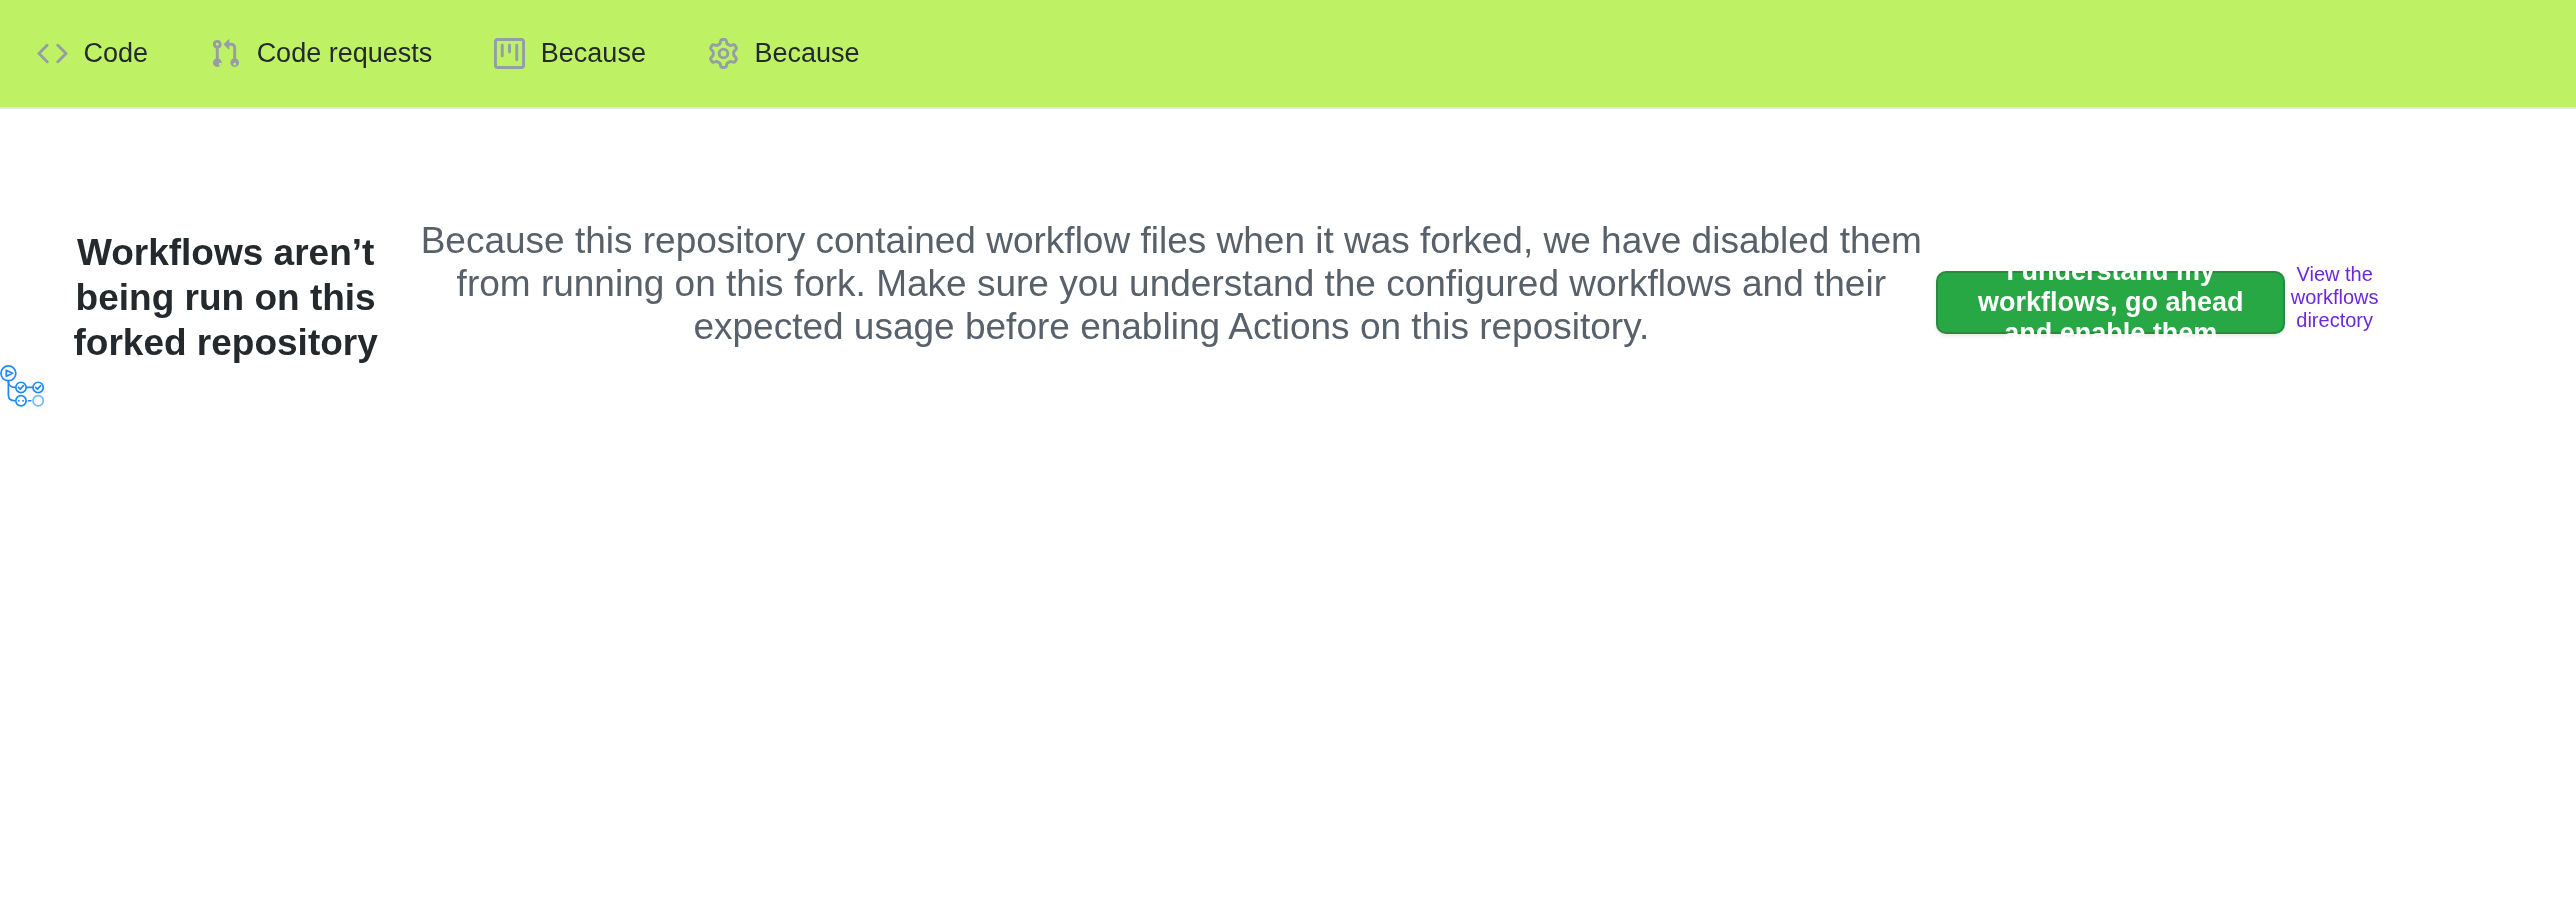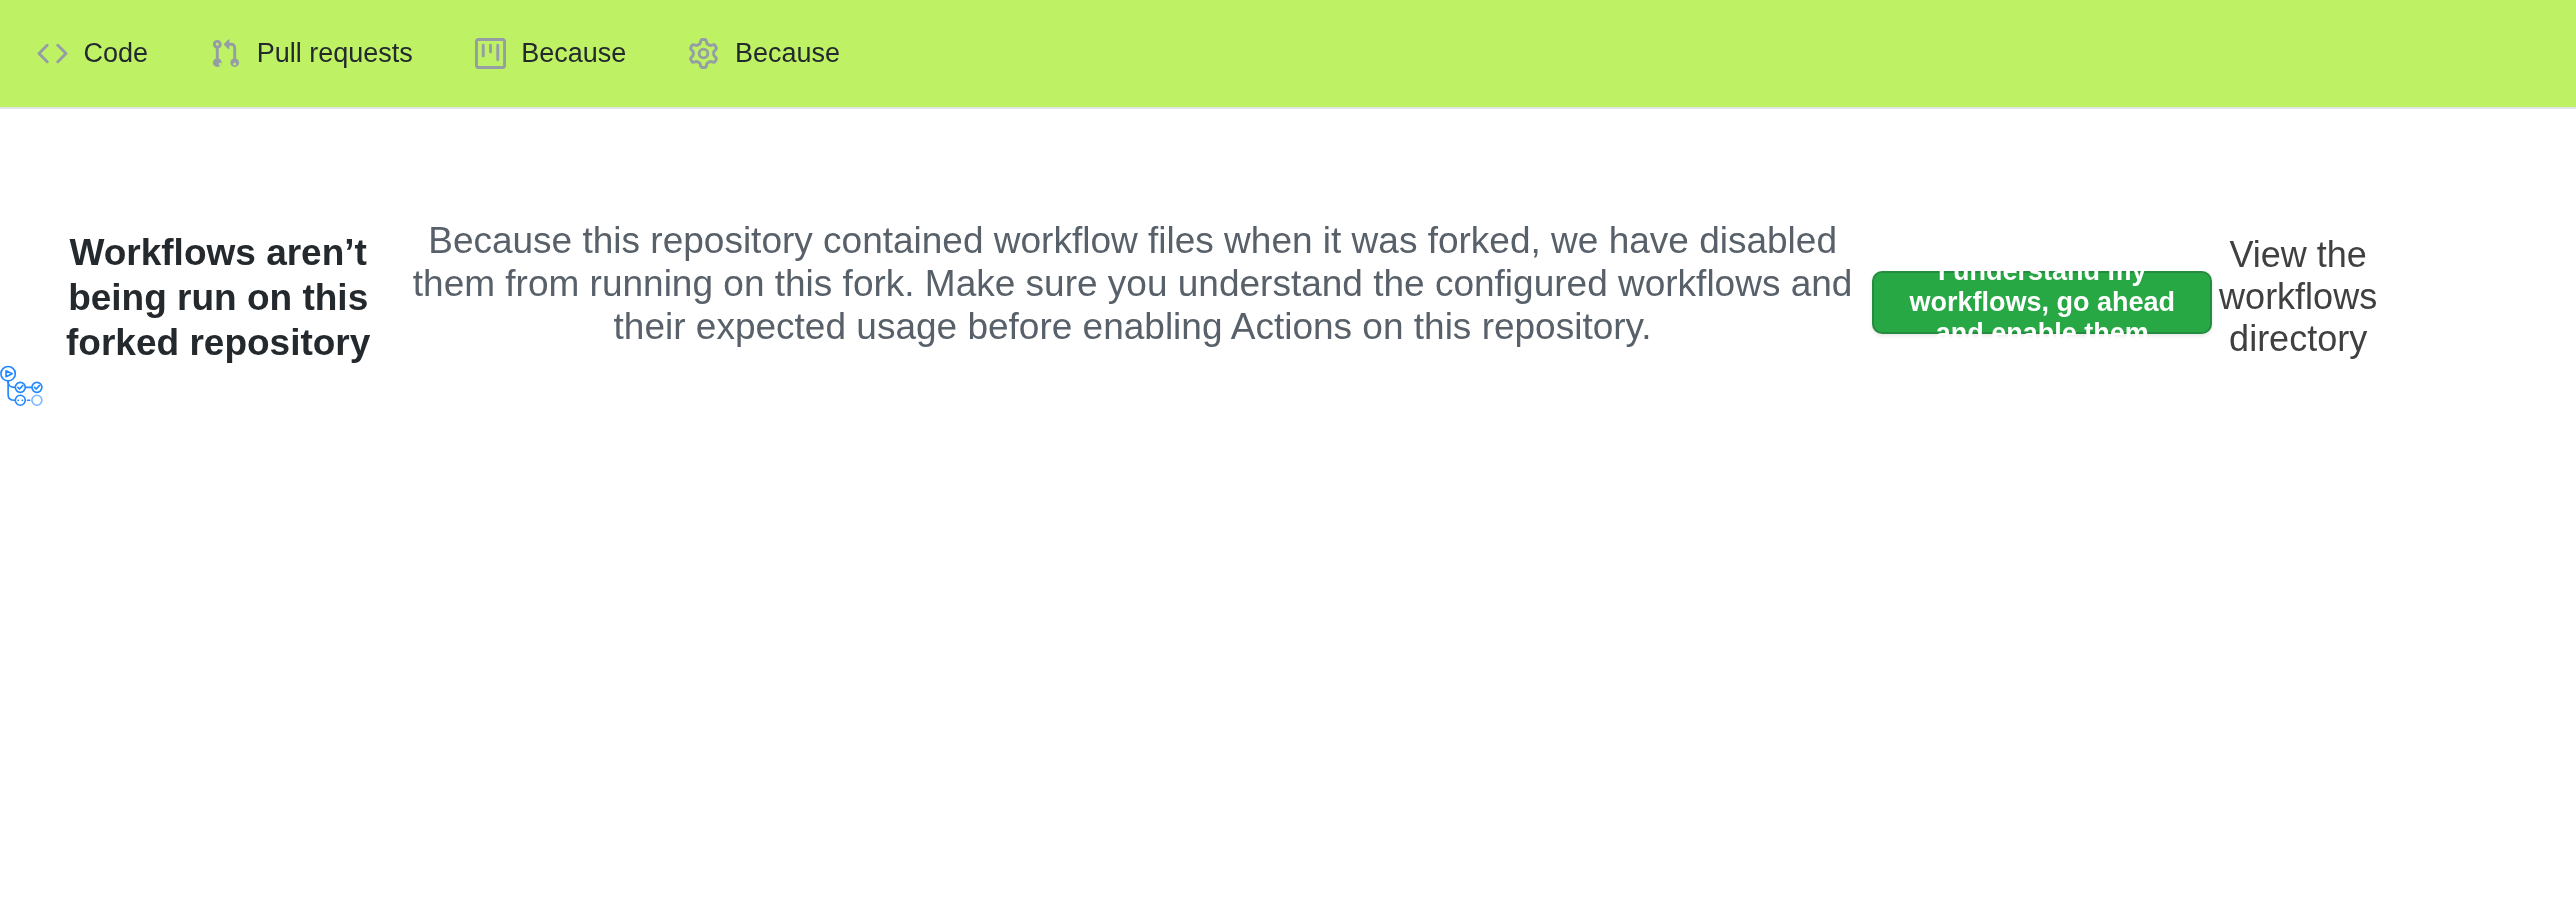--- a/index.html
+++ b/index.html
@@ -51,40 +51,40 @@
     border:2px solid rgba(27,31,35,0.2);
     border-radius:10px;
     color:#ffffff; font-size:27px; font-weight:bold;
     font-family:"Liberation Sans", sans-serif;
     display:flex; align-items:center; justify-content:center;
     cursor:pointer;
     box-shadow:0 2px 3.9px rgba(27,31,35,0.1);
   }
   .bs-link {
     margin-top:43px;
-    font-size:36px; color:#404040; text-decoration:none; cursor:pointer;
+    font-size:20px; color:#6d28d9; text-decoration:none; cursor:pointer;
   }
 </style>
 </head>
 <body>
 
 <nav class="repo-nav">
 
   <div class="tab">
     <svg class="octicon" viewBox="0 0 16 16">
       <path d="M4.72 3.22a.75.75 0 0 1 1.06 1.06L2.06 8l3.72 3.72a.75.75 0 1 1-1.06 1.06L.47 8.53a.75.75 0 0 1 0-1.06l4.25-4.25zm6.56 0a.75.75 0 1 0-1.06 1.06L13.94 8l-3.72 3.72a.75.75 0 1 0 1.06 1.06l4.25-4.25a.75.75 0 0 0 0-1.06l-4.25-4.25z"></path>
     </svg>
     <span>Code</span>
   </div>
 
   <div class="tab">
     <svg class="octicon" viewBox="0 0 16 16">
       <path d="M7.177 3.073 9.573.677A.25.25 0 0 1 10 .854V2.5h1A2.5 2.5 0 0 1 13.5 5v5.628a2.251 2.251 0 1 1-1.5 0V5a1 1 0 0 0-1-1h-1v1.646a.25.25 0 0 1-.427.177L7.177 3.427a.25.25 0 0 1 0-.354ZM3.75 2.5a.75.75 0 1 0 0 1.5.75.75 0 0 0 0-1.5Zm-2.25.75a2.25 2.25 0 1 1 3 2.122v5.256a2.251 2.251 0 1 1-1.5 0V5.372A2.25 2.25 0 0 1 1.5 3.25Zm11.25 9.5a.75.75 0 1 0 0 1.5.75.75 0 0 0 0-1.5Zm-8.25.75a.75.75 0 1 0 1.5 0 .75.75 0 0 0-1.5 0Z"></path>
     </svg>
-    <span>Pull requests</span>
+    <span>Code requests</span>
   </div>
 
 
   <div class="tab">
     <svg class="octicon" viewBox="0 0 16 16">
       <path d="M1.75 0h12.5C15.216 0 16 .784 16 1.75v12.5A1.75 1.75 0 0 1 14.25 16H1.75A1.75 1.75 0 0 1 0 14.25V1.75C0 .784.784 0 1.75 0ZM1.5 1.75v12.5c0 .138.112.25.25.25h12.5a.25.25 0 0 0 .25-.25V1.75a.25.25 0 0 0-.25-.25H1.75a.25.25 0 0 0-.25.25ZM11.75 3a.75.75 0 0 1 .75.75v7.5a.75.75 0 0 1-1.5 0v-7.5a.75.75 0 0 1 .75-.75Zm-8.25.75a.75.75 0 0 1 1.5 0v5.5a.75.75 0 0 1-1.5 0ZM8 3a.75.75 0 0 1 .75.75v3.5a.75.75 0 0 1-1.5 0v-3.5A.75.75 0 0 1 8 3Z"></path>
     </svg>
     <span>Because</span>
   </div>
 

